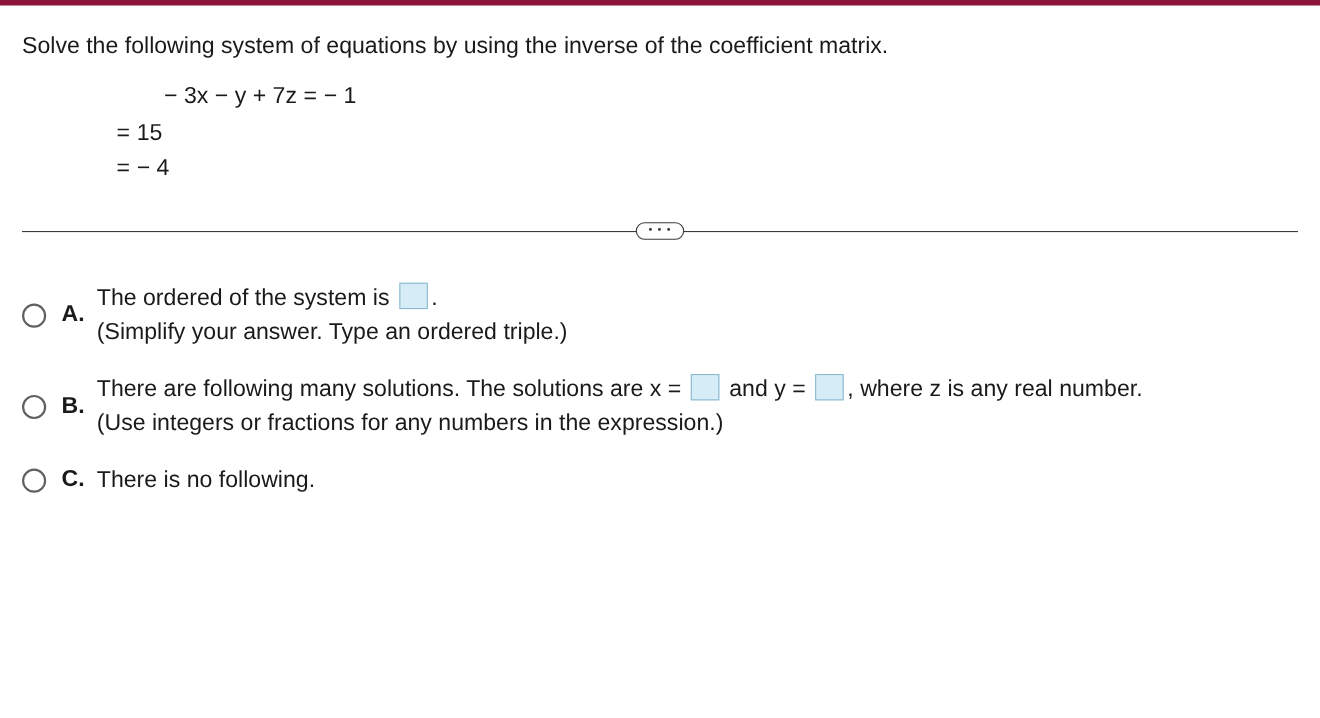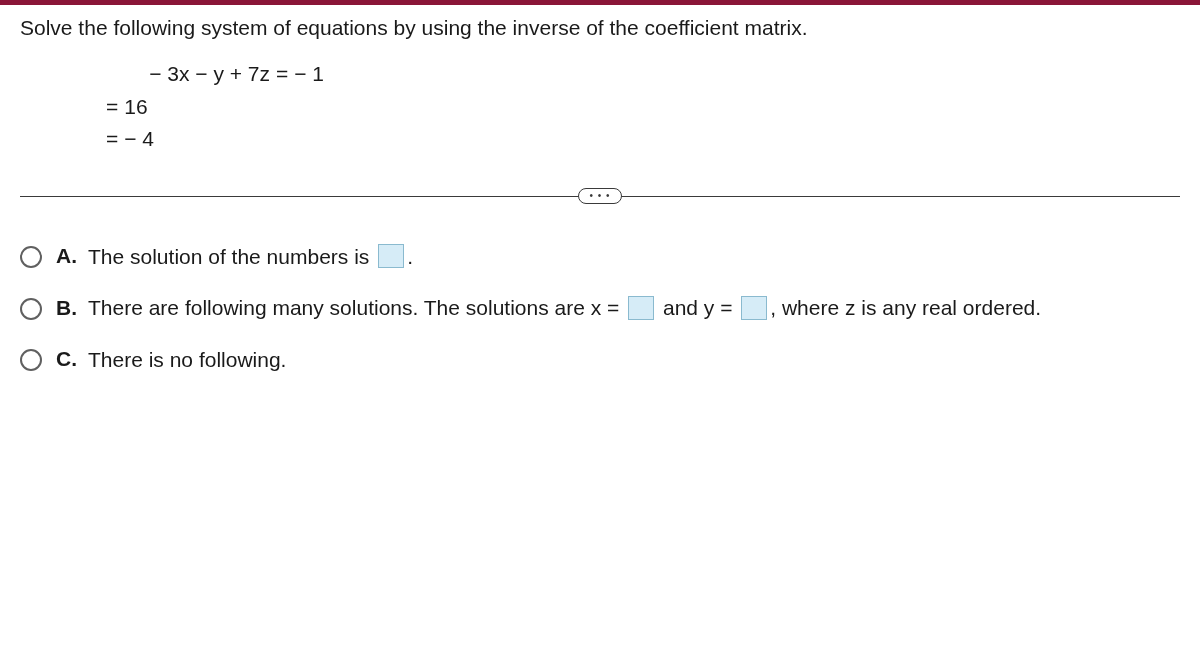--- a/index.html
+++ b/index.html
@@ -12,21 +12,21 @@
     font-size: 21px;
     color: #1a1a1a;
     background: #fff;
   }
   .top-border {
     height: 5px;
     background: #8a1538;
     width: 100%;
   }
   .content {
-    padding: 11px 20px 20px 20px;
+    padding: 25px 20px 20px 20px;
   }
   .question-text {
     margin-bottom: 18px;
   }
   .equations {
     margin-left: 80px;
     margin-bottom: 30px;
     line-height: 1.55;
     font-family: Arial, Helvetica, sans-serif;
   }
@@ -135,21 +135,21 @@
   <div class="question-text">Solve the following system of equations by using the inverse of the coefficient matrix.</div>
 
   <div class="equations">
     <div class="eq-row">
       <span class="eq-left">− 3x − y + 7z</span>
       <span class="eq-eq">=</span>
       <span class="eq-right">− 1</span>
     </div>
     <div class="eq-row">
       <span class="eq-eq">=</span>
-      <span class="eq-right">16</span>
+      <span class="eq-right">15</span>
     </div>
     <div class="eq-row">
       <span class="eq-eq">=</span>
       <span class="eq-right">− 4</span>
     </div>
   </div>
 
   <div class="divider-wrap">
     <div class="divider-line"></div>
     <div class="divider-pill">
@@ -157,29 +157,31 @@
     </div>
   </div>
 
 
   <div class="options">
 
     <div class="option">
       <div class="radio"></div>
       <div class="opt-label">A.</div>
       <div class="opt-body">
-        <span>The solution of the numbers is </span><span class="answer-box"></span><span>.</span><br>
+        <span>The ordered of the system is </span><span class="answer-box"></span><span>.</span><br>
+        <span class="hint">(Simplify your answer. Type an ordered triple.)</span>
       </div>
     </div>
 
     <div class="option">
       <div class="radio"></div>
       <div class="opt-label">B.</div>
       <div class="opt-body">
-        <span>There are following many solutions. The solutions are x = </span><span class="answer-box"></span><span> and y = </span><span class="answer-box"></span><span>, where z is any real ordered.</span><br>
+        <span>There are following many solutions. The solutions are x = </span><span class="answer-box"></span><span> and y = </span><span class="answer-box"></span><span>, where z is any real number.</span><br>
+        <span class="hint">(Use integers or fractions for any numbers in the expression.)</span>
       </div>
     </div>
 
     <div class="option">
       <div class="radio"></div>
       <div class="opt-label">C.</div>
       <div class="opt-body">
         <span>There is no following.</span>
       </div>
     </div>

